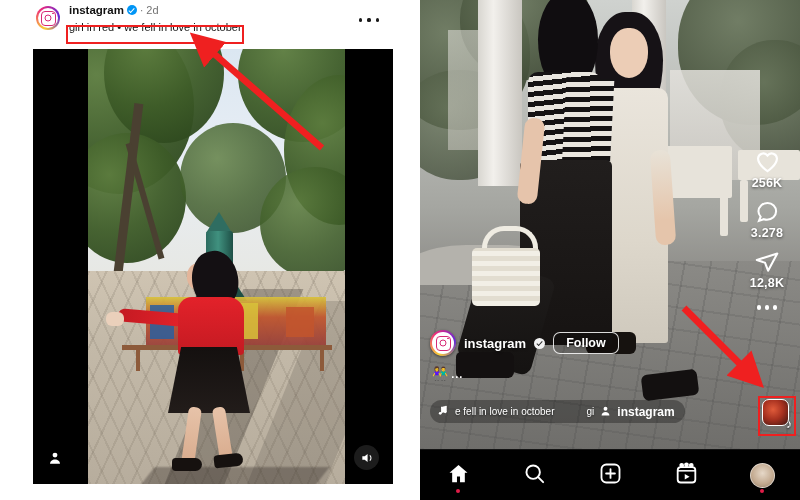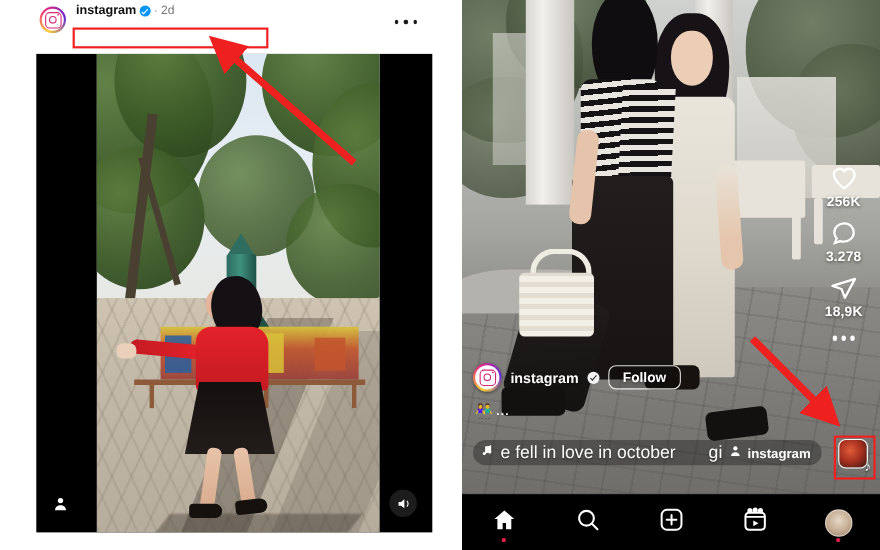--- a/index.html
+++ b/index.html
@@ -589,21 +589,21 @@
     align-items: center;
     gap: 6px;
     background: rgba(0,0,0,.30);
     border-radius: 12px;
     padding: 0 10px 0 7px;
     max-width: 300px;
     overflow: hidden;
   }
   .music-text {
     color: #fff;
-    font-size: 16px;
+    font-size: 10px;
     white-space: nowrap;
     text-shadow: 0 1px 2px rgba(0,0,0,.5);
   }
   .music-gap { width: 20px; display: inline-block; }
   .music-author {
     color: #fff;
     font-size: 12px;
     font-weight: 600;
     white-space: nowrap;
   }
@@ -695,20 +695,21 @@
         </div>
       </div>
 
       <div class="hdr-line1">
         <span class="username">instagram</span>
         <span class="verified-badge"></span>
         <span class="dot-sep">·</span>
         <span class="time-ago">2d</span>
       </div>
 
+      <div class="caption-row">girl in red • we fell in love in october</div>
 
       <div class="post-more">
         <i></i>
           <i></i>
           <i></i>
       </div>
     </div>
 
     <div class="caption-highlight"></div>
 
@@ -841,21 +842,21 @@
         <svg viewBox="0 0 24 24" width="26" height="26" fill="none" stroke="#ffffff" stroke-width="1.9">
           <path d="M20.4 11.4c0 4.3-3.8 7.7-8.4 7.7-1 0-2-.2-2.9-.5l-4.5 1.6 1.5-3.9a7.3 7.3 0 01-2-4.9c0-4.3 3.8-7.7 8.4-7.7s7.9 3.4 7.9 7.7z"></path>
         </svg>
         <span class="rail-count">3.278</span>
       </div>
 
       <div class="rail-item">
         <svg viewBox="0 0 24 24" width="26" height="26" fill="none" stroke="#ffffff" stroke-width="1.9" stroke-linejoin="round">
           <path d="M21.5 4.2L2.6 10.1l7.6 2.6 2.8 7.3z"></path>
         </svg>
-        <span class="rail-count">18,9K</span>
+        <span class="rail-count">12,8K</span>
       </div>
 
       <div class="rail-dots">
         <i></i>
           <i></i>
           <i></i>
       </div>
     </div>
 
     <div class="acct-row">

